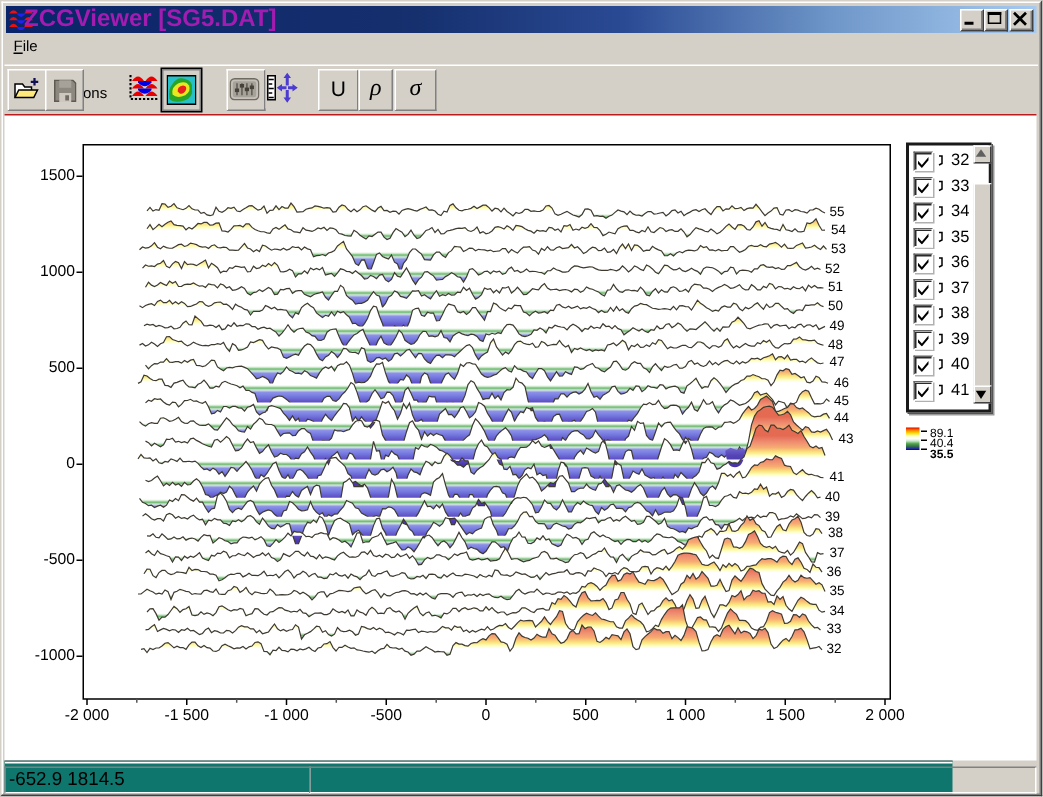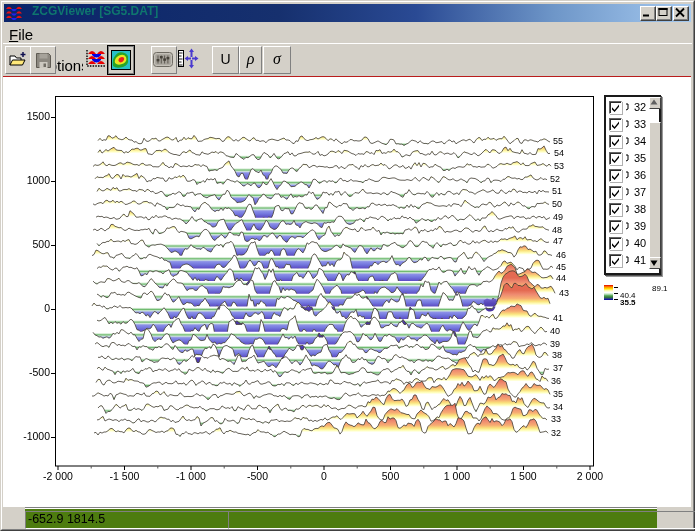--- a/index.html
+++ b/index.html
@@ -9,44 +9,44 @@
   
   #winborder{left:0;top:0;width:693px;height:529px;
     border-top:1px solid #d4d0c8;border-left:1px solid #d4d0c8;
     border-right:1px solid #404040;border-bottom:1px solid #404040;}
   #winborder2{left:1px;top:1px;width:691px;height:527px;
     border-top:1px solid #ffffff;border-left:1px solid #ffffff;
     border-right:1px solid #808080;border-bottom:1px solid #808080;}
   
   #title{left:4px;top:4px;width:687px;height:18px;
     background:linear-gradient(90deg,#0a246a 0%,#16306e 40%,#2a4a94 60%,#6e96c8 80%,#a6caf0 100%);}
-  #titletext{left:32px;top:4px;color:#0f766e;font-size:12px;font-weight:bold;letter-spacing:0px;}
+  #titletext{left:16px;top:4px;color:#a21caf;font-size:16px;font-weight:bold;letter-spacing:0px;}
   .tbtn{top:6px;width:14px;height:13px;background:#d4d0c8;
     border-top:1px solid #fff;border-left:1px solid #fff;
     border-right:1px solid #404040;border-bottom:1px solid #404040;
     box-shadow:inset -1px -1px 0 #808080;overflow:hidden;}
   .tbtn svg{position:absolute;left:0;top:0;}
   
-  #menubar{left:3px;top:24px;width:689px;height:18px;font-size:15px;color:#000;}
+  #menubar{left:3px;top:24px;width:689px;height:18px;font-size:10px;color:#000;}
   .mi{position:absolute;top:2px;}
   
   #toolbar{left:3px;top:43px;width:689px;height:33px;border-top:1px solid #ffffff;}
   .tb{position:absolute;top:2px;width:24px;height:26px;background:#d4d0c8;}
   .raised{border-top:1px solid #fff;border-left:1px solid #fff;
     border-right:1px solid #808080;border-bottom:1px solid #808080;}
   .pressed{border:1px solid #808080;box-shadow:0 0 0 1px #000;background:#d4d0c8;}
   .tglyph{position:absolute;left:4px;top:5px;}
   .txtb{font-size:14px;text-align:center;line-height:24px;color:#000;}
   .greek{font-family:"Liberation Serif",serif;font-style:italic;font-size:16px;}
   
   #client{left:3px;top:76px;width:688px;height:430px;background:#ffffff;
     border-top:1px solid #b91c1c;}
   
-  #status{left:3px;top:507px;width:632px;height:21px;background:#4d7c0f;
-   border-top:1px solid #808080;box-shadow:inset 0 1px 0 #ffffff;margin-left:22px;}
+  #status{left:3px;top:507px;width:632px;height:21px;background:#0f766e;
+   border-top:1px solid #808080;box-shadow:inset 0 1px 0 #ffffff;}
   .spanel{position:absolute;top:3px;height:16px;
     border-top:1px solid #808080;border-left:1px solid #808080;
     border-right:1px solid #ffffff;border-bottom:1px solid #ffffff;
     font-size:11px;color:#000;line-height:15px;}
   
   #cbpanel{left:604px;top:95px;width:53px;height:176px;background:#fff;
     border:2px solid #1a1a1a;box-shadow:1px 1px 0 #555,2px 2px 0 #999;}
   .cbrow{position:absolute;left:3px;width:40px;height:12px;}
   .cb{position:absolute;left:0;top:0;width:11px;height:11px;background:#fff;
     border-top:1px solid #646464;border-left:1px solid #646464;
@@ -839,19 +839,19 @@
         <svg width="8" height="8" viewBox="0 0 8 8" style="position:absolute;left:0px;top:1px;">
           <path d="M4 7 L7.5 1.5 L0.5 1.5 Z" fill="#000"></path>
         </svg>
       </div>
   </div>
 </div>
 <div id="legendbar" class="abs"></div>
 <div class="legtick abs" style="left:614px;top:287px;"></div>
 <div class="legtick abs" style="left:614px;top:292.5px;"></div>
 <div class="legtick abs" style="left:614px;top:298.5px;"></div>
-<div class="leglab abs" style="left:652px;top:283.5px;text-align:right;">89.1</div>
+<div class="leglab abs" style="left:620px;top:283.5px;text-align:right;">89.1</div>
 <div class="leglab abs" style="left:620px;top:290.5px;">40.4</div>
 <div class="leglab abs" style="left:620px;top:297.5px;font-weight:bold;">35.5</div>
 <div id="status" class="abs">
   <div class="spanel" style="left:0px;width:200px;padding-left:2px;font-size:12.5px;">-652.9 1814.5</div>
   <div class="spanel" style="left:203px;width:483px;"></div>
 </div>
 
 </body></html>

